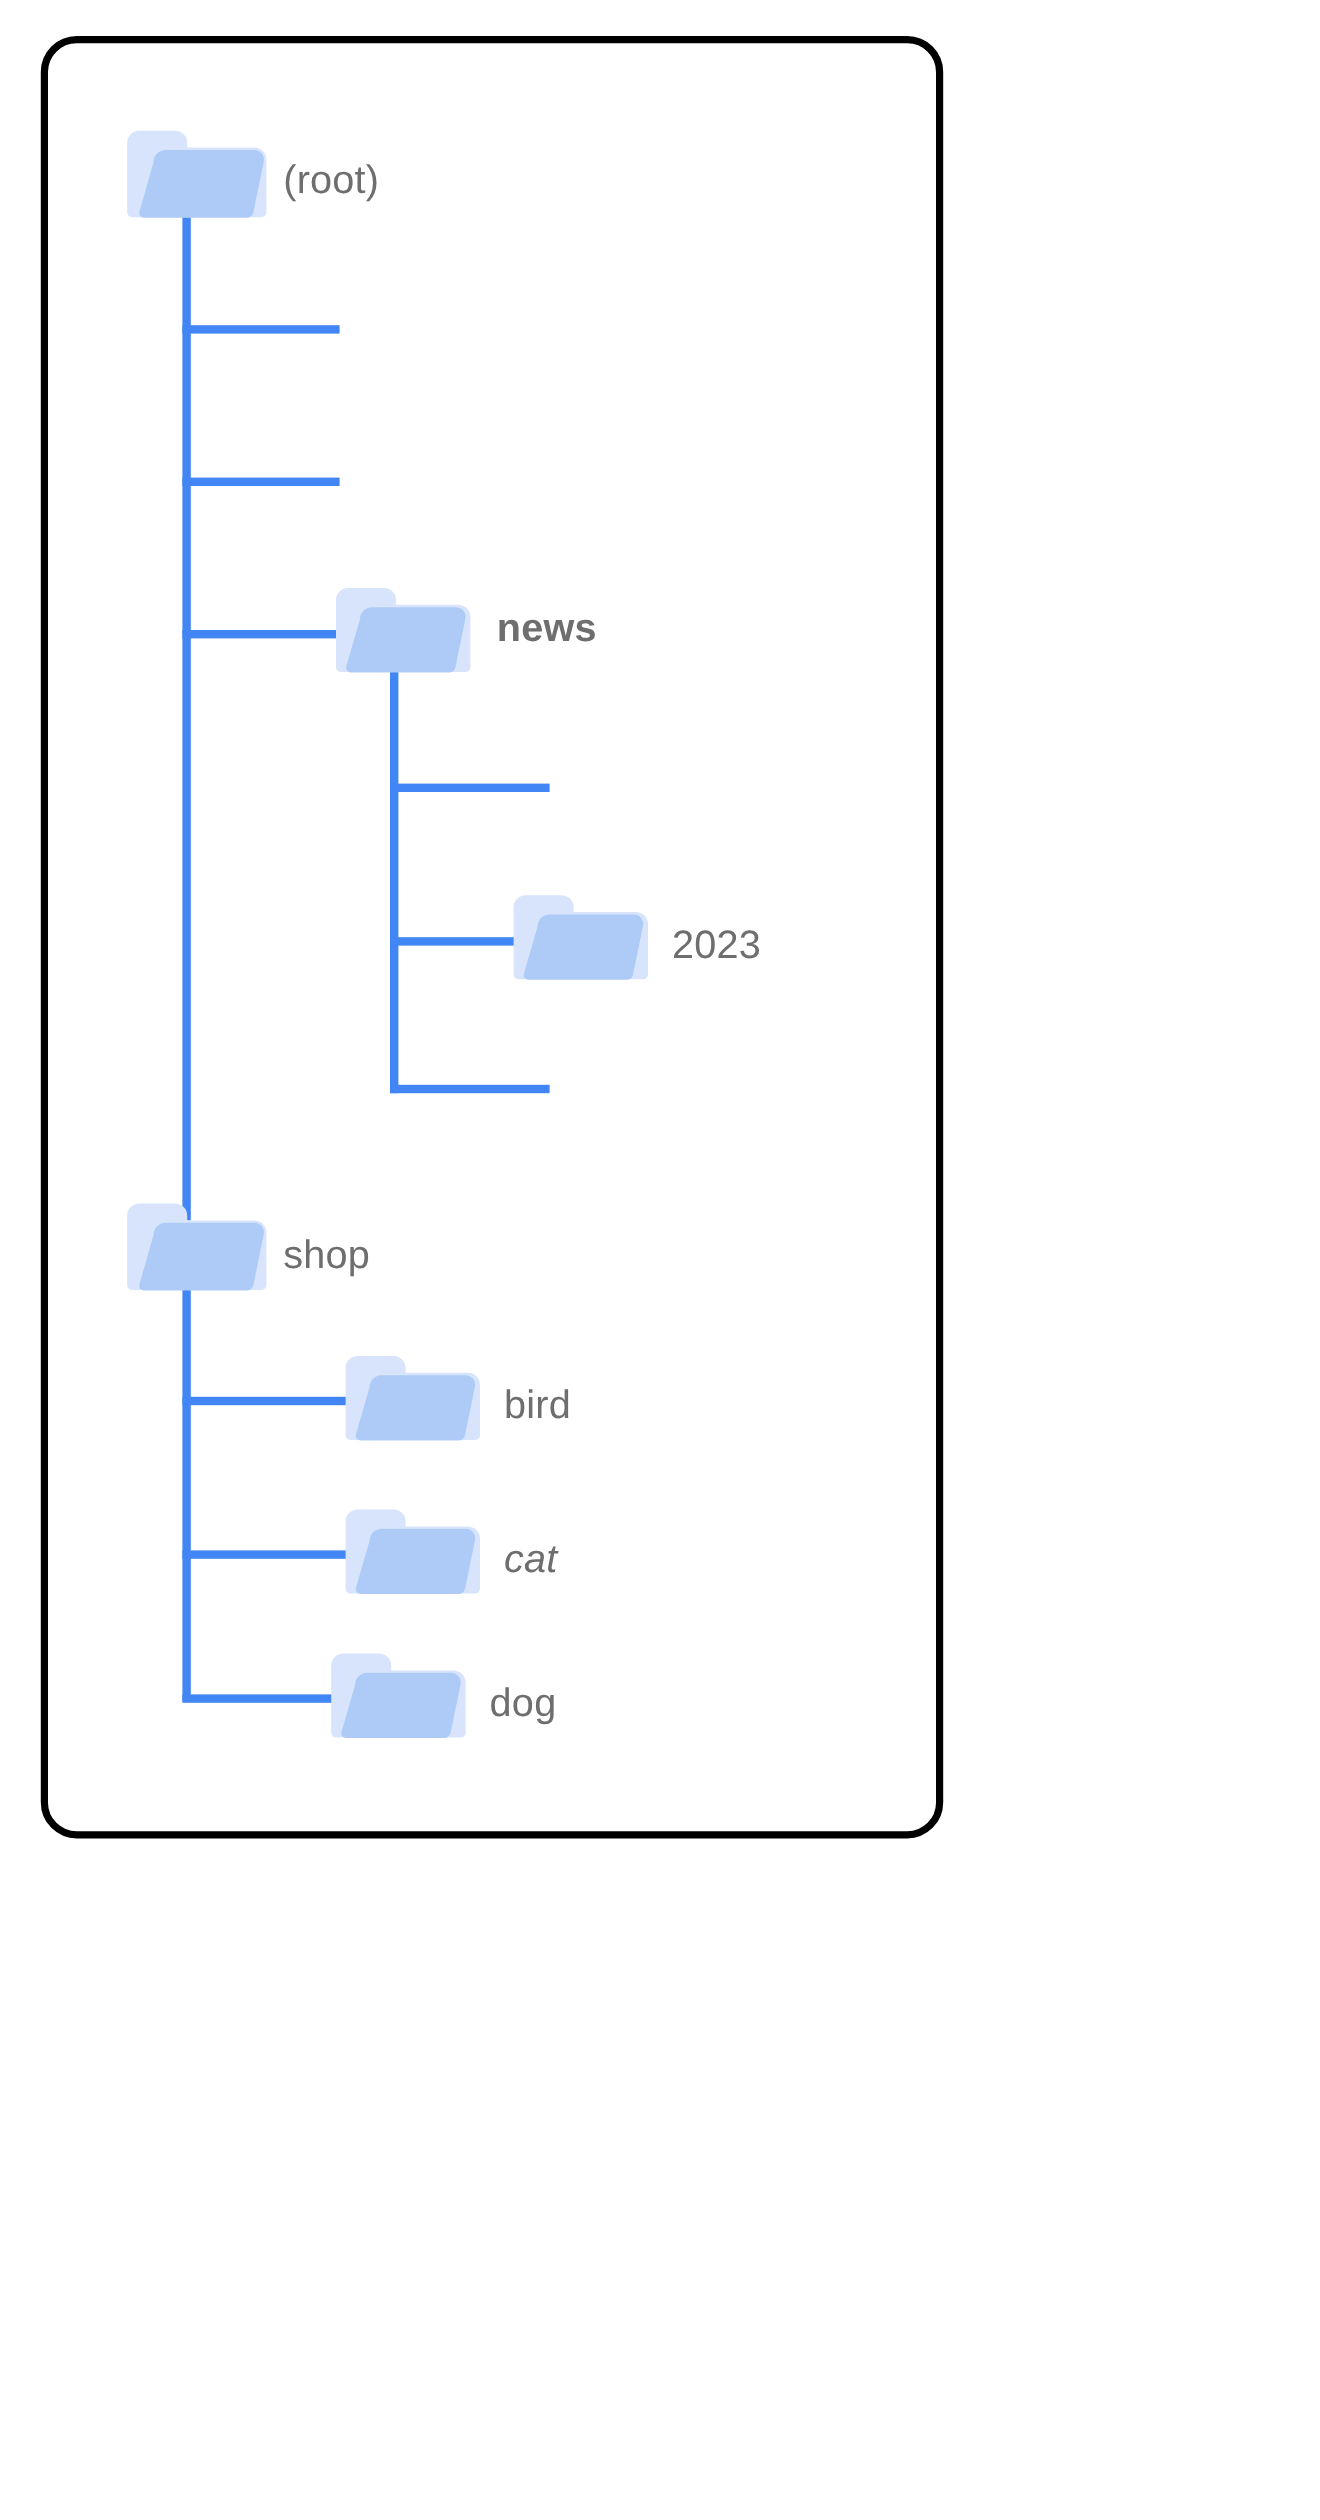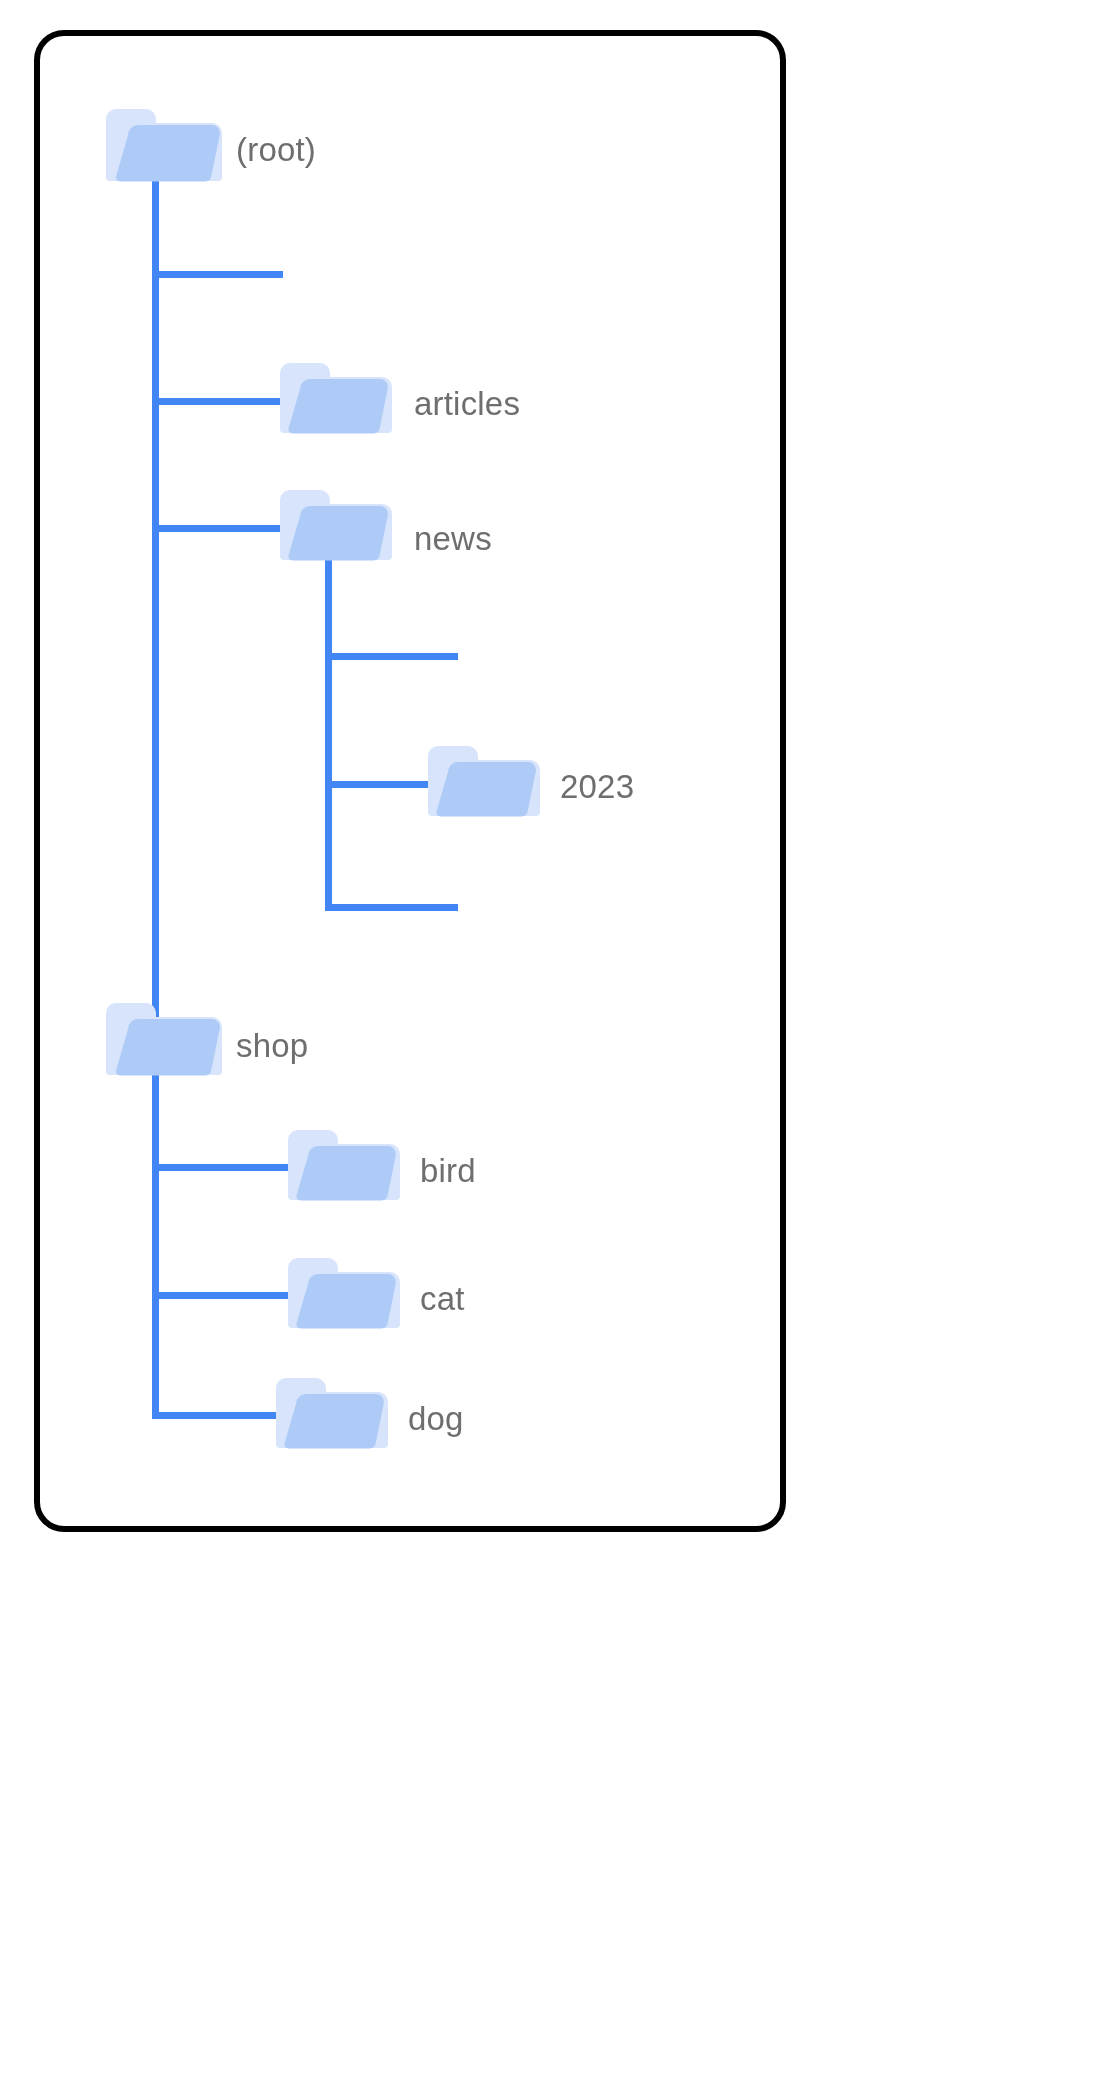--- a/index.html
+++ b/index.html
@@ -88,34 +88,27 @@
 
   <div class="node" style="left:100px; top:99px; width:380px; height:90px;">
     <svg class="folder" width="124" height="88" viewBox="0 0 124 88">
       <path d="M6 20 a10 10 0 0 1 10 -10 h30 a10 10 0 0 1 10 10 v4 h56 a10 10 0 0 1 10 10 v44 a4 4 0 0 1 -4 4 h-108 a4 4 0 0 1 -4 -4 z" fill="#d7e4fb"></path>
       <path d="M28 36 a10 10 0 0 1 10 -10 h74 a8 8 0 0 1 7.8 9.6 l-8.6 42 a6 6 0 0 1 -5.9 4.8 h-85.3 a4 4 0 0 1 -3.9 -4.8 z" fill="#aecbf7"></path>
     </svg>
     <span class="node-label" style="left:136px; top:34px;">(root)</span>
   </div>
 
 
-  <div class="node" style="left:276px; top:355px; width:380px; height:84px;">
-    <svg class="folder" width="118" height="84" viewBox="0 0 118 84">
-      <path d="M4 18 a10 10 0 0 1 10 -10 h30 a10 10 0 0 1 10 10 v4 h52 a10 10 0 0 1 10 10 v42 a4 4 0 0 1 -4 4 h-104 a4 4 0 0 1 -4 -4 z" fill="#d7e4fb"></path>
-      <path d="M24 34 a10 10 0 0 1 10 -10 h70 a8 8 0 0 1 7.8 9.6 l-8.2 40 a6 6 0 0 1 -5.9 4.8 h-81.3 a4 4 0 0 1 -3.9 -4.8 z" fill="#aecbf7"></path>
-    </svg>
-    <span class="node-label" style="left:138px; top:32px;">articles</span>
-  </div>
 
   <div class="node" style="left:276px; top:482px; width:380px; height:84px;">
     <svg class="folder" width="118" height="84" viewBox="0 0 118 84">
       <path d="M4 18 a10 10 0 0 1 10 -10 h30 a10 10 0 0 1 10 10 v4 h52 a10 10 0 0 1 10 10 v42 a4 4 0 0 1 -4 4 h-104 a4 4 0 0 1 -4 -4 z" fill="#d7e4fb"></path>
       <path d="M24 34 a10 10 0 0 1 10 -10 h70 a8 8 0 0 1 7.8 9.6 l-8.2 40 a6 6 0 0 1 -5.9 4.8 h-81.3 a4 4 0 0 1 -3.9 -4.8 z" fill="#aecbf7"></path>
     </svg>
-    <span class="node-label" style="left:138px; top:40px;">news</span>
+    <span class="node-label" style="left:138px; top:24px;font-weight:bold;">news</span>
   </div>
 
 
   <div class="node" style="left:424px; top:738px; width:340px; height:84px;">
     <svg class="folder" width="118" height="84" viewBox="0 0 118 84">
       <path d="M4 18 a10 10 0 0 1 10 -10 h30 a10 10 0 0 1 10 10 v4 h52 a10 10 0 0 1 10 10 v42 a4 4 0 0 1 -4 4 h-104 a4 4 0 0 1 -4 -4 z" fill="#d7e4fb"></path>
       <path d="M24 34 a10 10 0 0 1 10 -10 h70 a8 8 0 0 1 7.8 9.6 l-8.2 40 a6 6 0 0 1 -5.9 4.8 h-81.3 a4 4 0 0 1 -3.9 -4.8 z" fill="#aecbf7"></path>
     </svg>
     <span class="node-label" style="left:136px; top:32px;">2023</span>
   </div>
@@ -130,21 +123,21 @@
   </div>
 
   <div class="node" style="left:100px; top:993px; width:380px; height:90px;">
     <svg class="folder" width="124" height="88" viewBox="0 0 124 88">
       <path d="M6 20 a10 10 0 0 1 10 -10 h30 a10 10 0 0 1 10 10 v4 h56 a10 10 0 0 1 10 10 v44 a4 4 0 0 1 -4 4 h-108 a4 4 0 0 1 -4 -4 z" fill="#d7e4fb"></path>
       <path d="M28 36 a10 10 0 0 1 10 -10 h74 a8 8 0 0 1 7.8 9.6 l-8.6 42 a6 6 0 0 1 -5.9 4.8 h-85.3 a4 4 0 0 1 -3.9 -4.8 z" fill="#aecbf7"></path>
     </svg>
     <span class="node-label" style="left:136px; top:36px;">shop</span>
   </div>
 
-  <div class="node" style="left:284px; top:1250px; width:340px; height:84px;">
+  <div class="node" style="left:284px; top:1250px; width:340px; height:84px;font-style:italic;">
     <svg class="folder" width="118" height="84" viewBox="0 0 118 84">
       <path d="M4 18 a10 10 0 0 1 10 -10 h30 a10 10 0 0 1 10 10 v4 h52 a10 10 0 0 1 10 10 v42 a4 4 0 0 1 -4 4 h-104 a4 4 0 0 1 -4 -4 z" fill="#d7e4fb"></path>
       <path d="M24 34 a10 10 0 0 1 10 -10 h70 a8 8 0 0 1 7.8 9.6 l-8.2 40 a6 6 0 0 1 -5.9 4.8 h-81.3 a4 4 0 0 1 -3.9 -4.8 z" fill="#aecbf7"></path>
     </svg>
     <span class="node-label" style="left:136px; top:32px;">cat</span>
   </div>
 
   <div class="node" style="left:272px; top:1370px; width:340px; height:84px;">
     <svg class="folder" width="118" height="84" viewBox="0 0 118 84">
       <path d="M4 18 a10 10 0 0 1 10 -10 h30 a10 10 0 0 1 10 10 v4 h52 a10 10 0 0 1 10 10 v42 a4 4 0 0 1 -4 4 h-104 a4 4 0 0 1 -4 -4 z" fill="#d7e4fb"></path>

